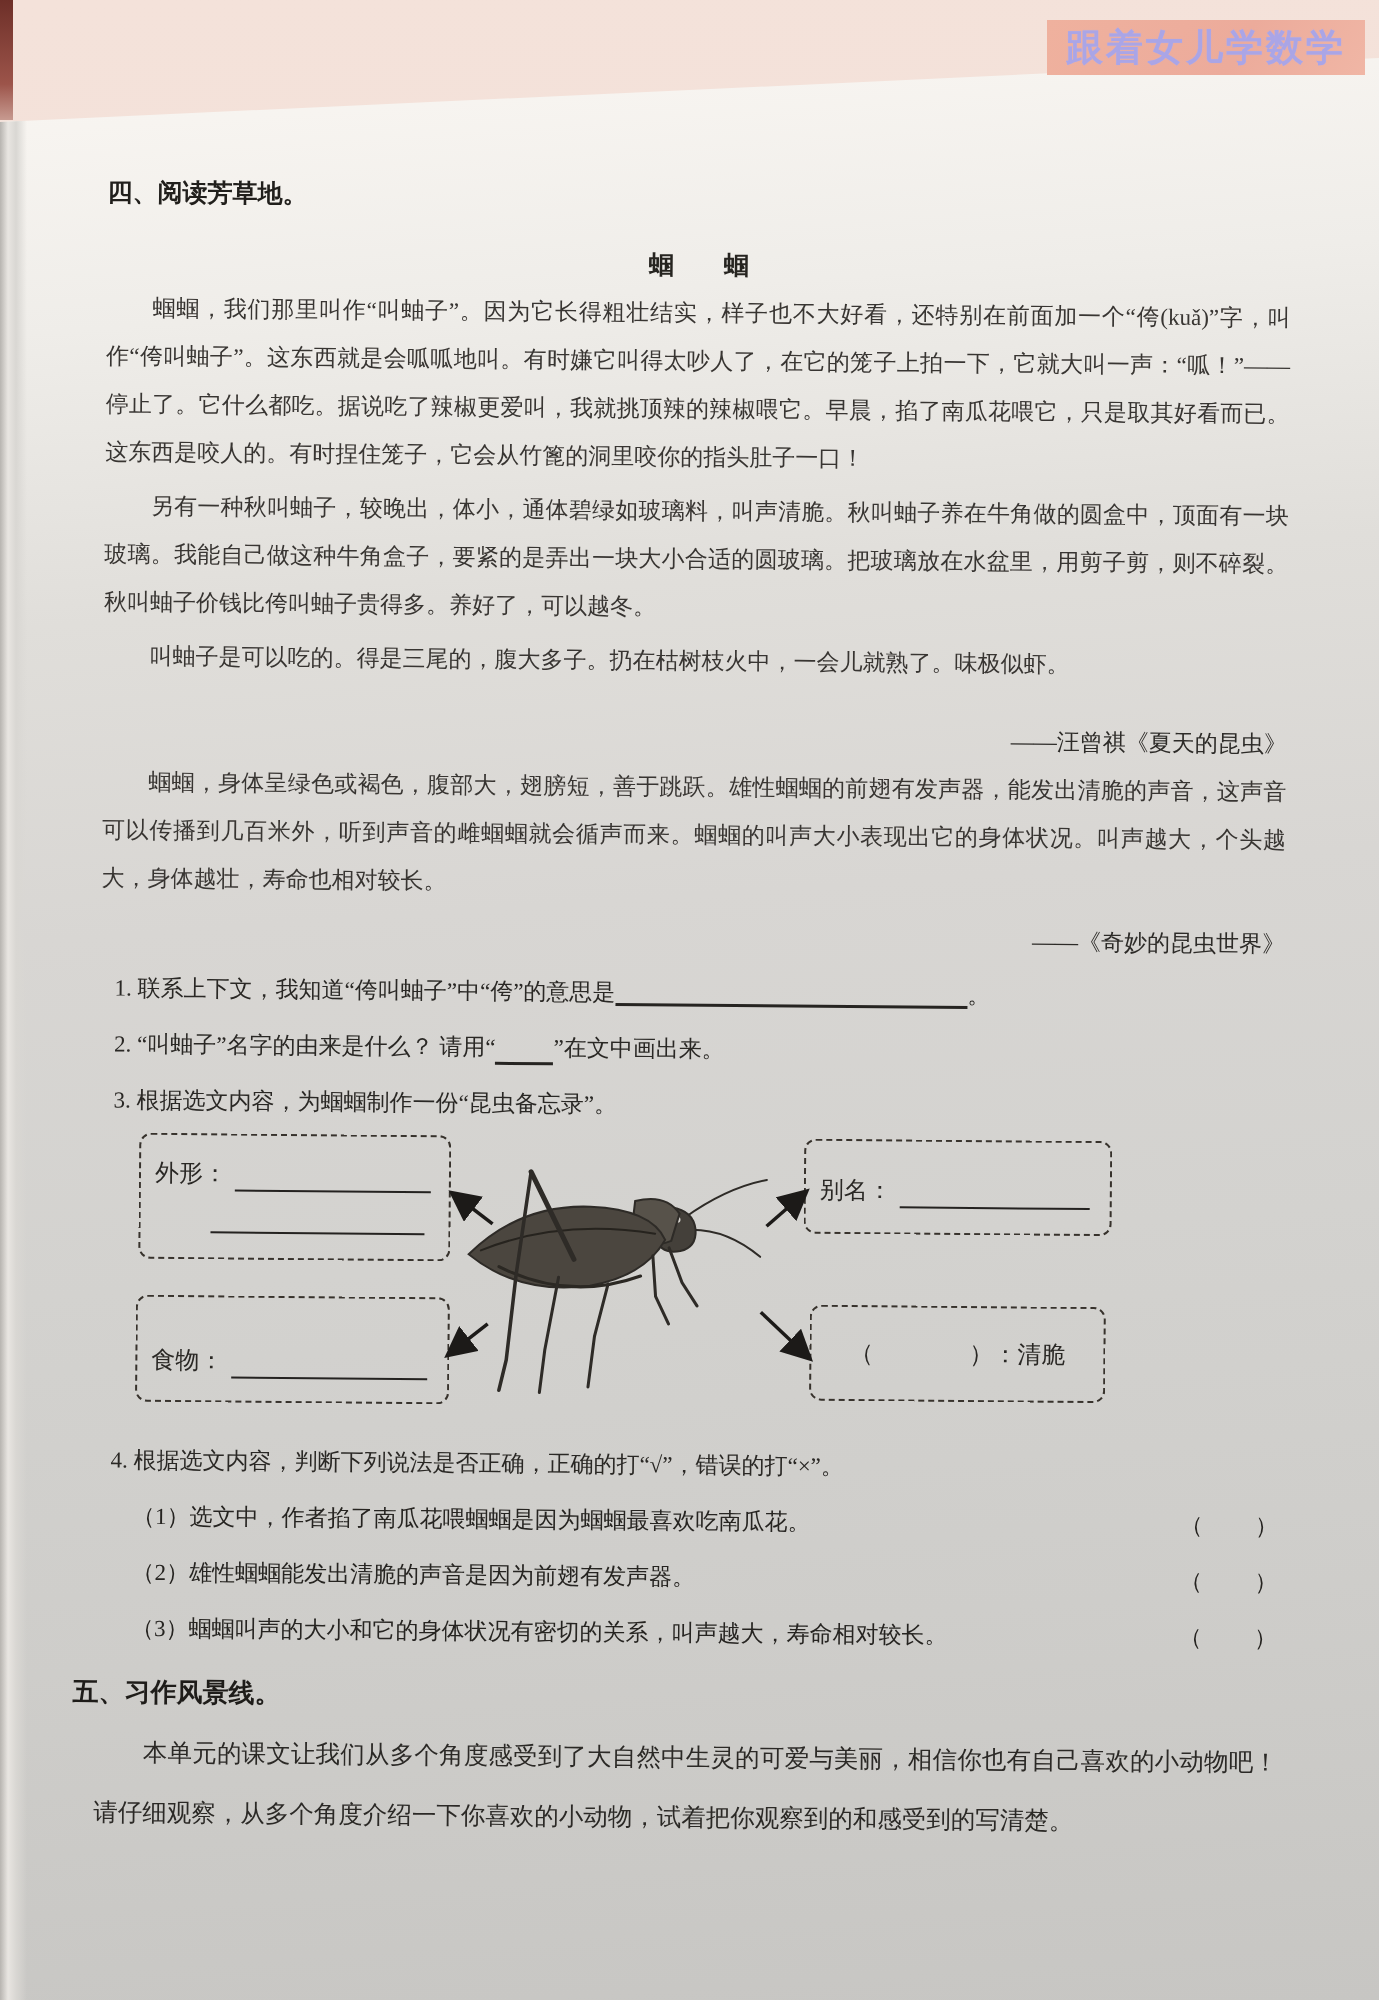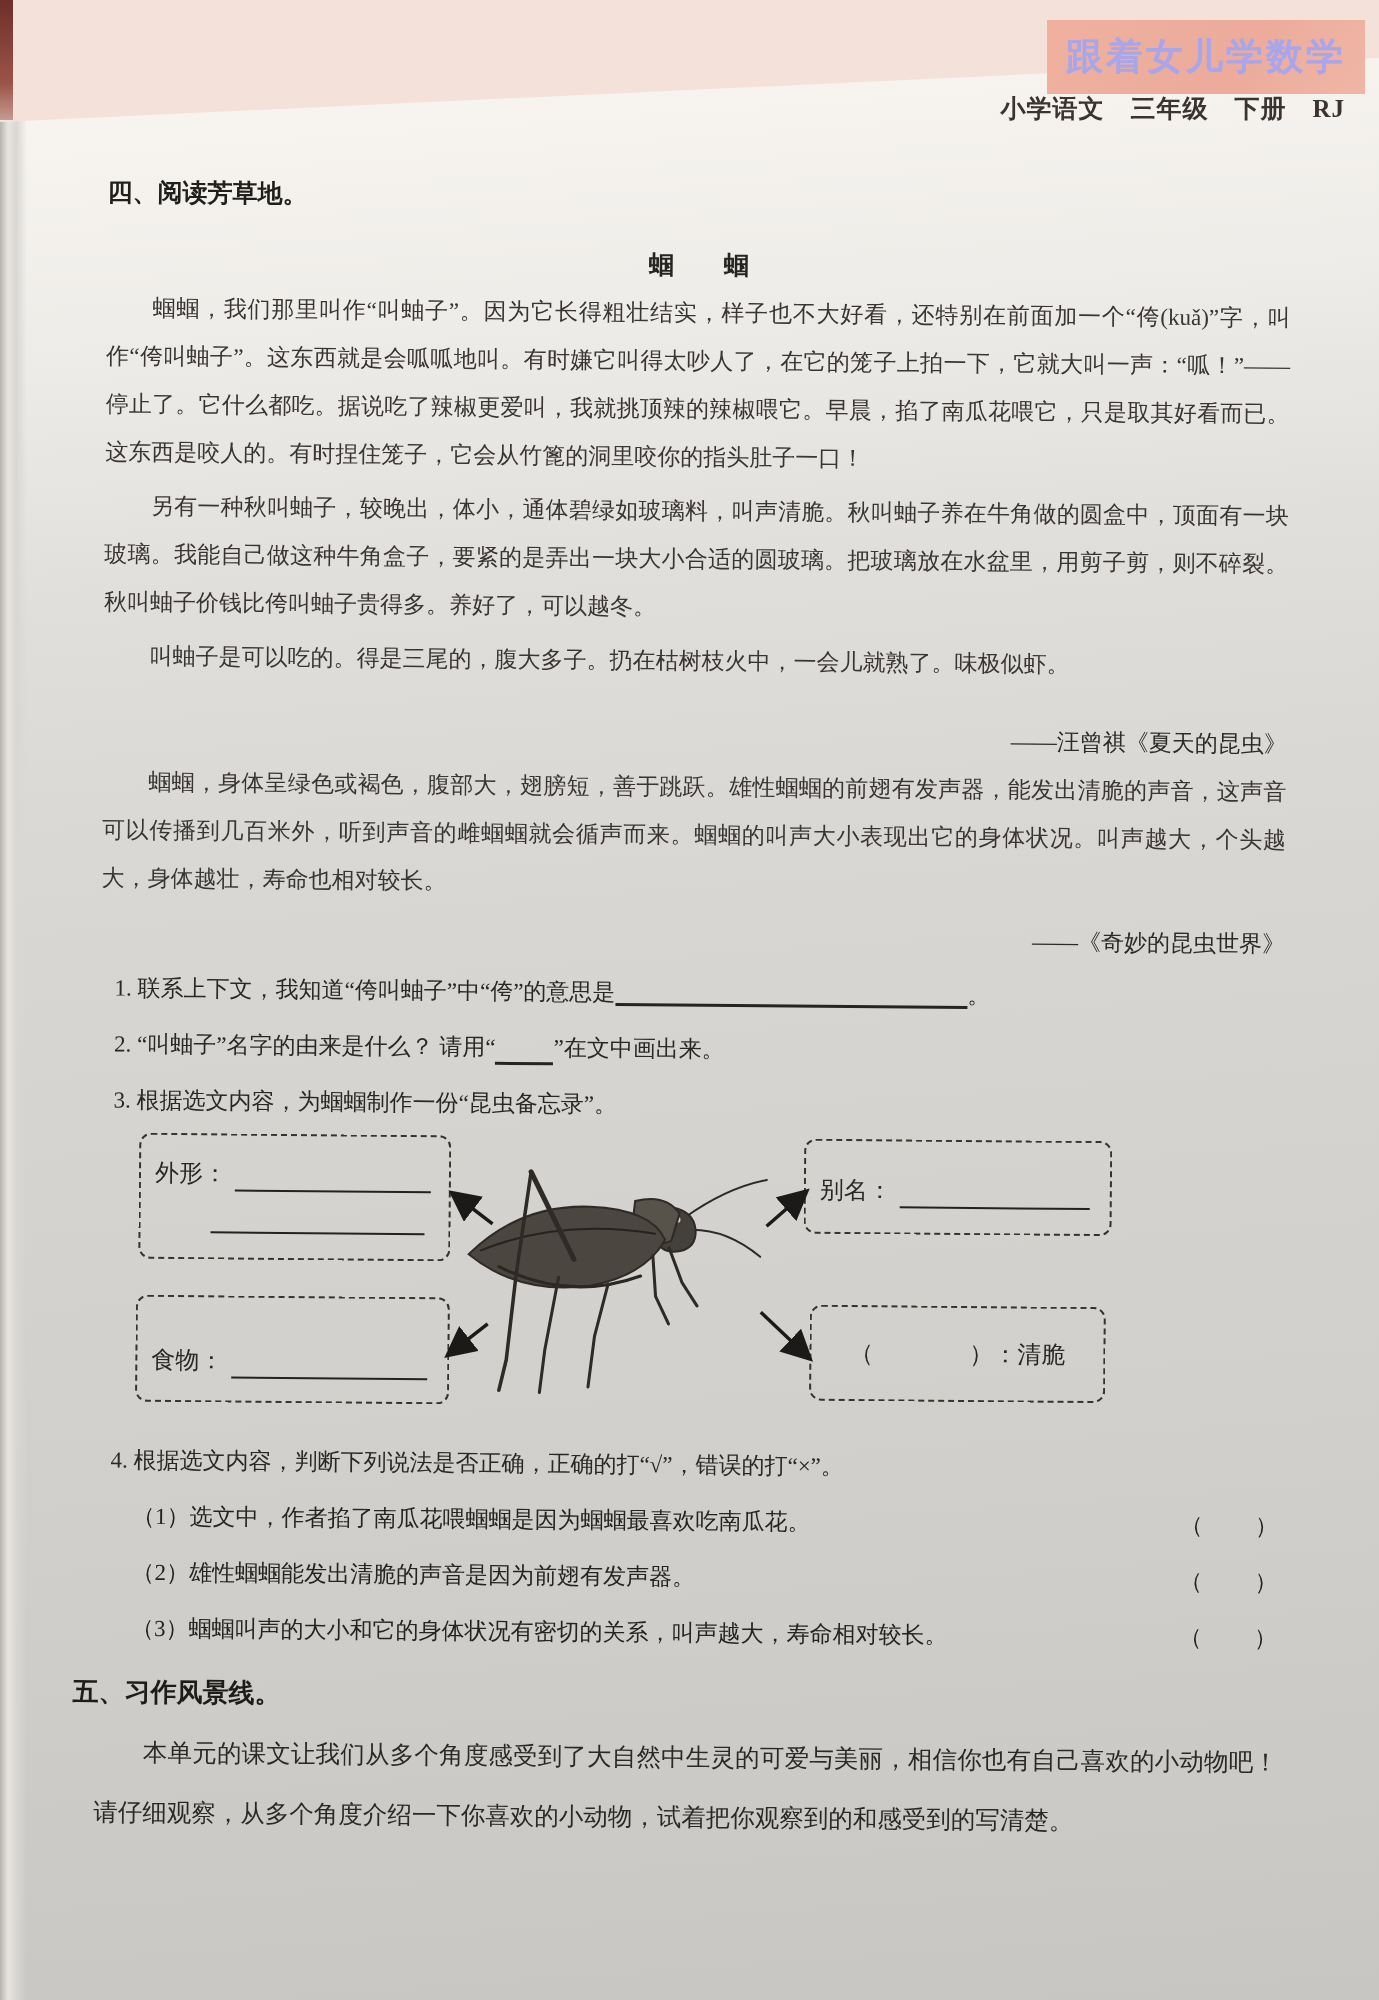--- a/index.html
+++ b/index.html
@@ -6,21 +6,21 @@
   body{
     width:1379px;height:2000px;position:relative;overflow:hidden;
     background:linear-gradient(177deg,#f4e2da 0%,#f3dfd7 60%,#efdbd3 100%);
     font-family:"Liberation Serif","DejaVu Serif",serif;
     color:#34312d;
   }
   
   .spine-strip{position:absolute;left:0;top:0;width:13px;height:120px;
     background:linear-gradient(180deg,#6d2f28,#9c544a 70%,#c79a90);}
   
-  .watermark{position:absolute;top:20px;right:14px;width:318px;height:74px;
+  .watermark{position:absolute;top:20px;right:14px;width:318px;height:55px;
     background:linear-gradient(120deg,#efb19e,#ecab9b 60%,#f0b6a5);
     display:flex;align-items:center;justify-content:center;z-index:5;}
   .watermark span{font-size:37px;font-weight:bold;letter-spacing:3px;color:#aaa5e6;
     text-shadow:0 0 1px #b6b0ec;}
   
   .page{position:absolute;inset:0;
     clip-path:polygon(0 122px,100% 58px,100% 100%,0 100%);
     background:linear-gradient(176deg,#f8f5f1 5%,#efede9 16%,#e0deda 30%,#d8d6d3 45%,#d3d2cf 62%,#cecdca 80%,#c7c6c3 100%);}
   .left-edges{position:absolute;left:0;top:110px;bottom:0;width:27px;
     background:linear-gradient(90deg,#b7b4b0 0px,#e8e5e1 8px,#d9d7d3 16px,rgba(217,215,211,0) 27px);}
@@ -66,21 +66,20 @@
 <body>
 
 <div class="spine-strip"></div>
 
 <div class="watermark">
   <span>跟着女儿学数学</span>
 </div>
 
 <div class="page">
   <div class="left-edges"></div>
-  <div class="header">小学语文　三年级　下册　RJ</div>
 
   <div class="content">
 
     <div class="sec-head">四、阅读芳草地。</div>
 
     <div class="passage-title">蝈　　蝈</div>
 
     <p class="para">蝈蝈，我们那里叫作“叫蚰子”。因为它长得粗壮结实，样子也不大好看，还特别在前面加一个“侉(kuǎ)”字，叫作“侉叫蚰子”。这东西就是会呱呱地叫。有时嫌它叫得太吵人了，在它的笼子上拍一下，它就大叫一声：“呱！”——停止了。它什么都吃。据说吃了辣椒更爱叫，我就挑顶辣的辣椒喂它。早晨，掐了南瓜花喂它，只是取其好看而已。这东西是咬人的。有时捏住笼子，它会从竹篦的洞里咬你的指头肚子一口！</p>
     <p class="para">另有一种秋叫蚰子，较晚出，体小，通体碧绿如玻璃料，叫声清脆。秋叫蚰子养在牛角做的圆盒中，顶面有一块玻璃。我能自己做这种牛角盒子，要紧的是弄出一块大小合适的圆玻璃。把玻璃放在水盆里，用剪子剪，则不碎裂。秋叫蚰子价钱比侉叫蚰子贵得多。养好了，可以越冬。</p>
     <p class="para">叫蚰子是可以吃的。得是三尾的，腹大多子。扔在枯树枝火中，一会儿就熟了。味极似虾。</p>

